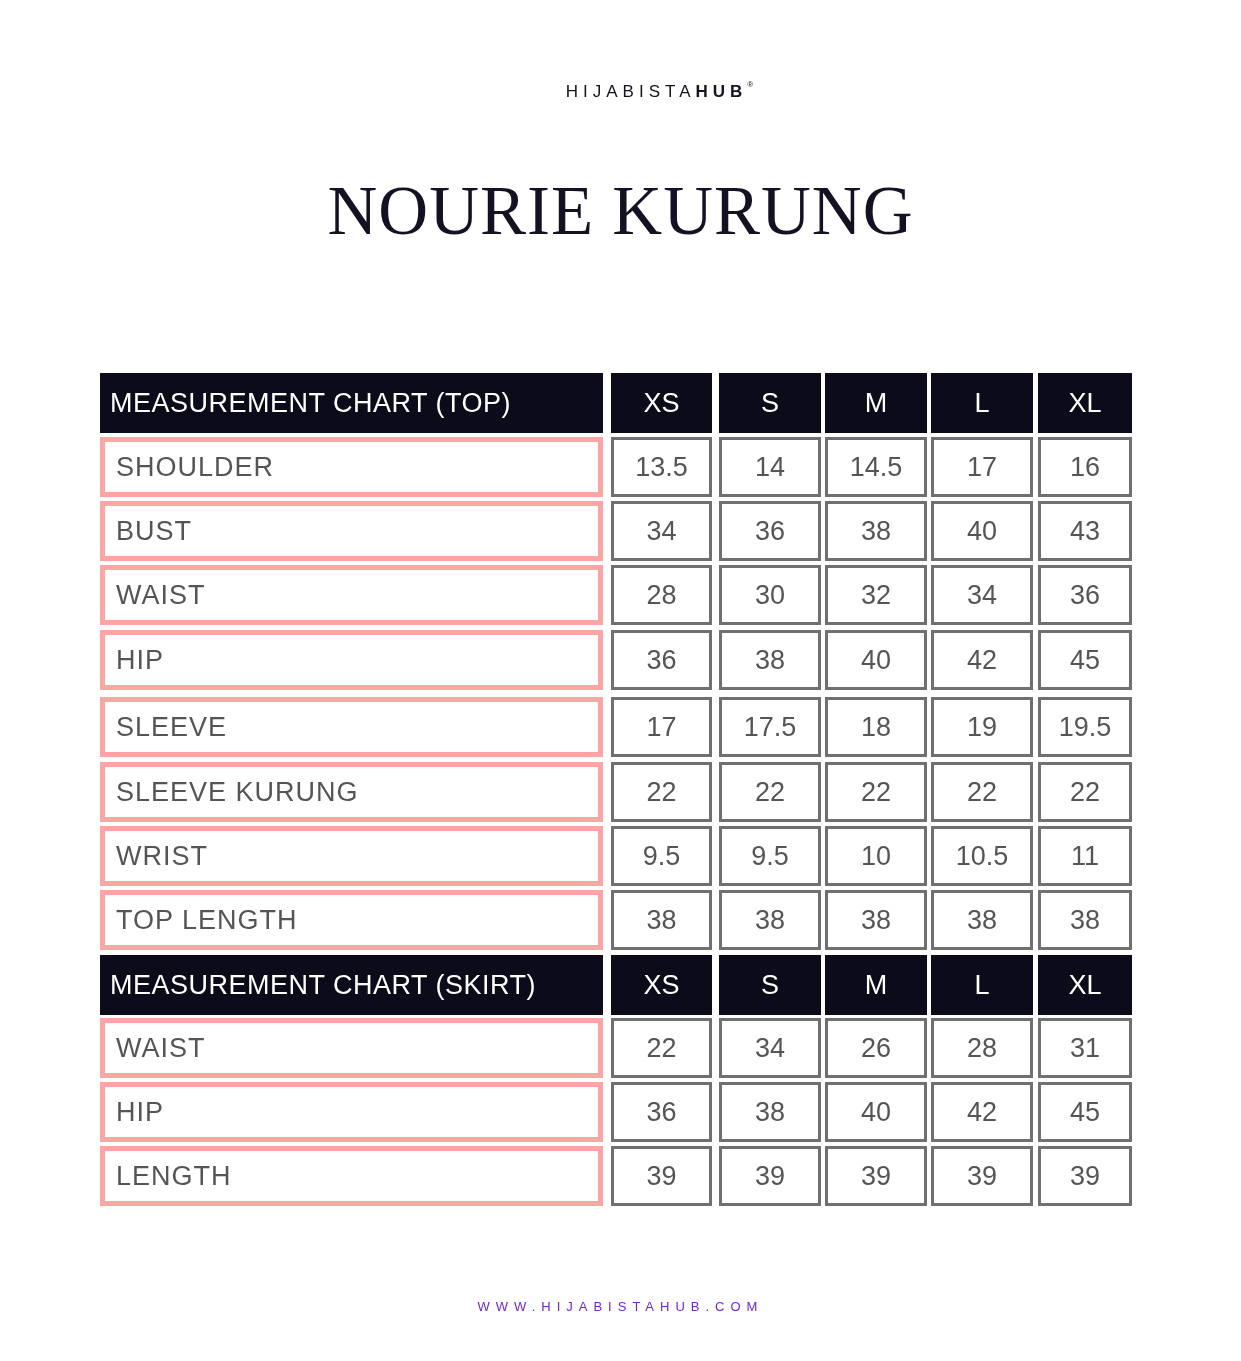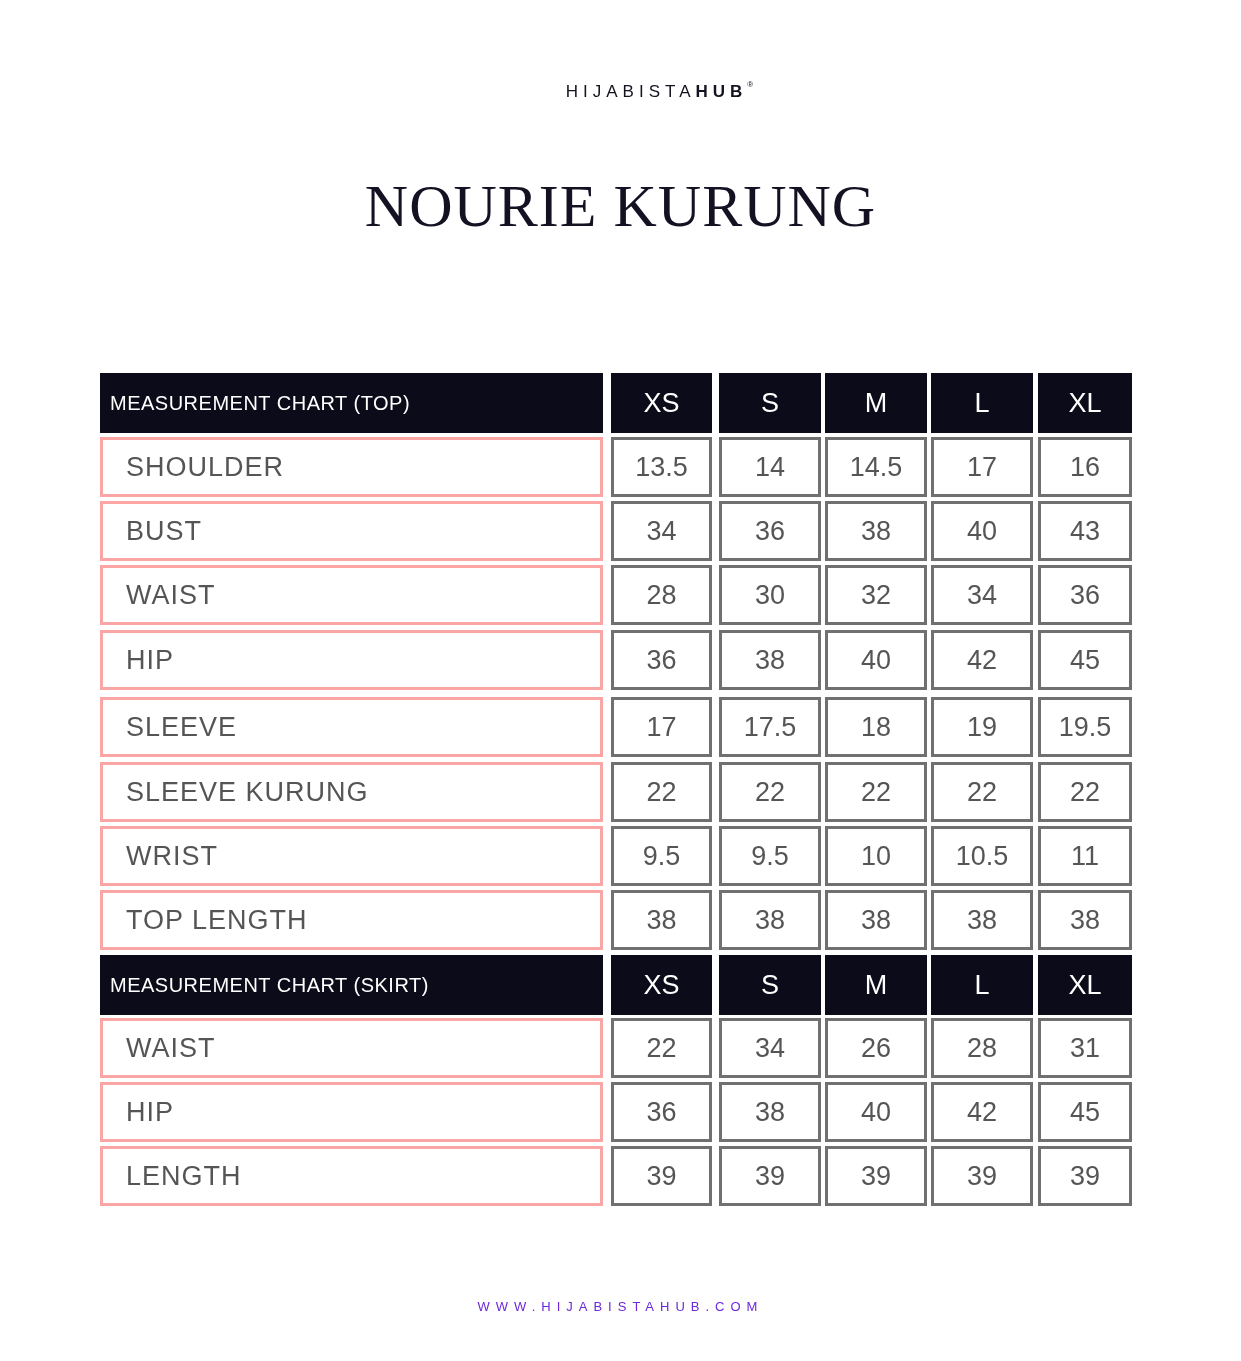--- a/index.html
+++ b/index.html
@@ -10,33 +10,33 @@
     }
     .brand {
       position: absolute; top: 82px; left: 0; width: 1241px; text-align: center;
       font-size: 17px; letter-spacing: 5px; color: #14131f; margin-left: 39px;
     }
     .brand .bold { font-weight: bold; }
     .brand sup { font-size: 8px; letter-spacing: 0; vertical-align: top; position: relative; top: -2px; }
     .title {
       position: absolute; top: 172px; left: 0; width: 1241px; text-align: center;
       font-family: "Liberation Serif", "DejaVu Serif", serif;
-      font-size: 60px; letter-spacing: 1px; color: #131122; font-weight: normal;
+      font-size: 69px; letter-spacing: 1px; color: #131122; font-weight: normal;
     }
     .chart { position: absolute; left: 100px; top: 373px; }
     .row { position: absolute; left: 0; height: 60px; }
     .cell {
       position: absolute; top: 0; height: 60px; box-sizing: border-box;
       display: flex; align-items: center; font-size: 27px; color: #555;
       letter-spacing: 1px;
     }
-    .cell.label { left: 0; width: 503px; border: 3px solid #fca5a5; padding-left: 23px; }
+    .cell.label { left: 0; width: 503px; border: 5px solid #fca5a5; padding-left: 11px; }
     .cell.val { border: 3px solid #707070; justify-content: center; letter-spacing: 0; }
     .row.head .cell { background: #0c0b1a; border: none; color: #ffffff; }
-    .row.head .cell.label { padding-left: 10px; font-size: 20px; letter-spacing: 0.5px; }
+    .row.head .cell.label { padding-left: 10px; font-size: 27px; letter-spacing: 0.5px; }
     .c0 { left: 511px; width: 101px; }
     .c1 { left: 619px; width: 102px; }
     .c2 { left: 725px; width: 102px; }
     .c3 { left: 831px; width: 102px; }
     .c4 { left: 938px; width: 94px; }
     .footer {
       position: absolute; top: 1299px; left: 0; width: 1241px; text-align: center;
       font-size: 13px; letter-spacing: 6px; color: #6d28d9;
     }
   </style>

